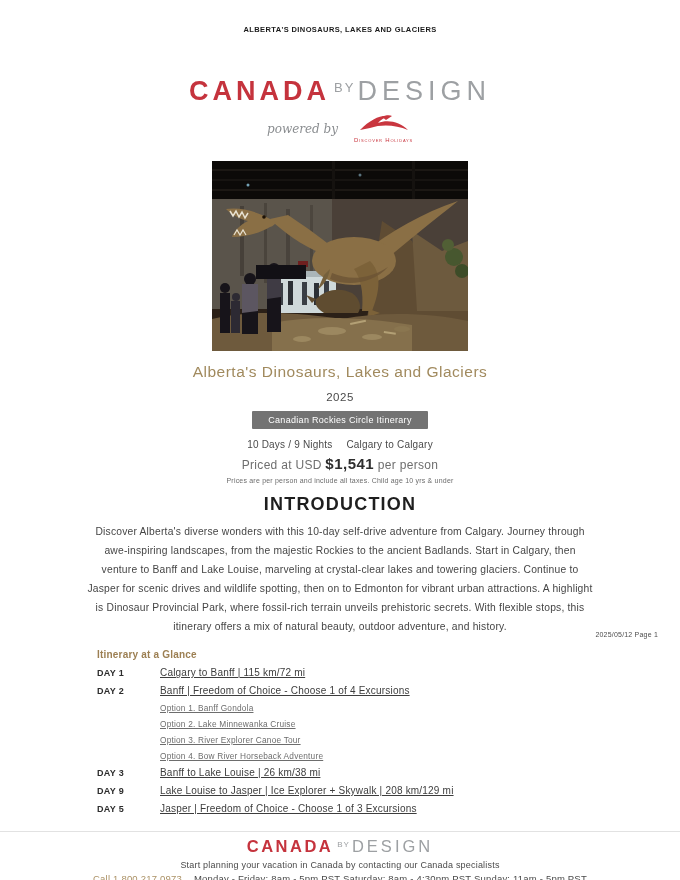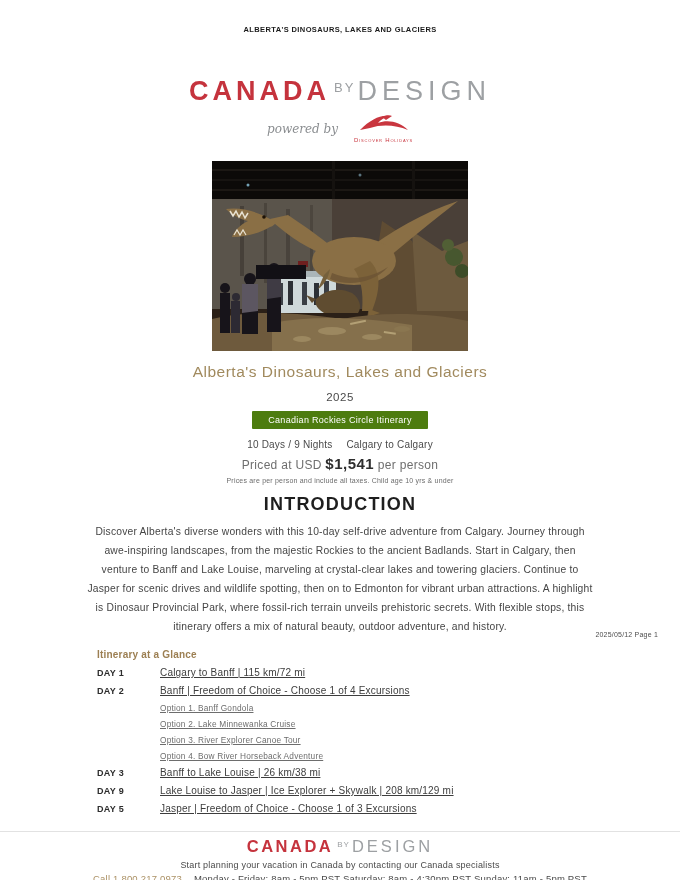--- a/index.html
+++ b/index.html
@@ -92,21 +92,21 @@
   .tour-year {
     margin-top: 10px;
     text-align: center;
     color: #4a4a4a;
     font-size: 11.5px;
     letter-spacing: 0.5px;
   }
   .badge-row { text-align: center; margin-top: 6px; }
   .tour-badge {
     display: inline-block;
-    background: #4d7c0f;
+    background: #737373;
     color: #ffffff;
     font-size: 9px;
     letter-spacing: 0.3px;
     padding: 4px 16px;
     border-radius: 1px;
   }
   .duration-line {
     margin-top: 10px;
     text-align: center;
     font-size: 10px;

